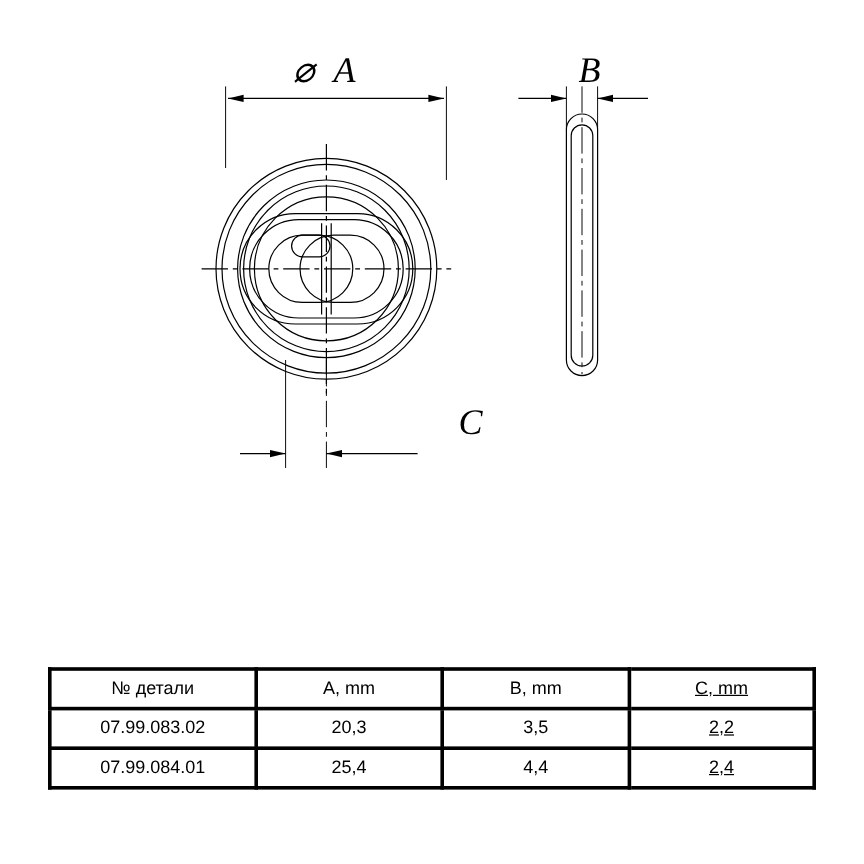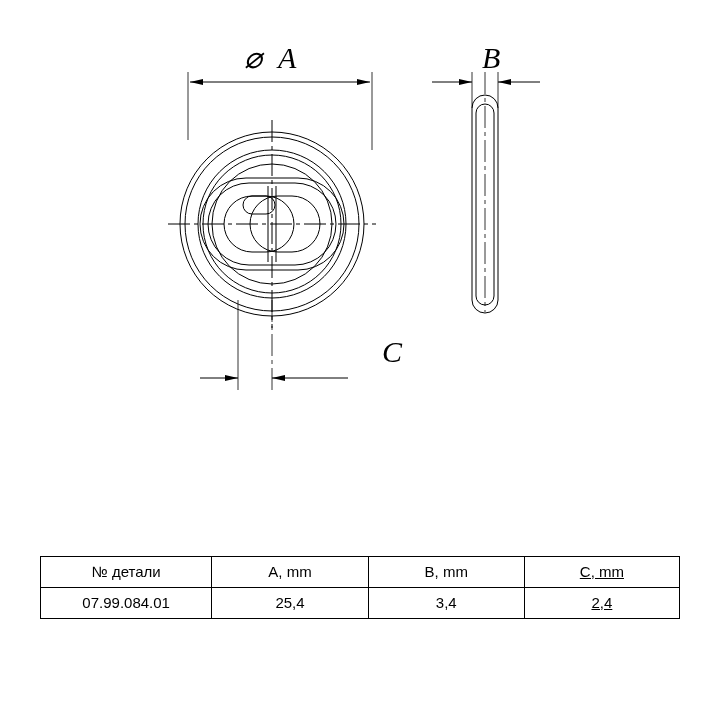--- a/index.html
+++ b/index.html
@@ -37,21 +37,21 @@
   #spec-table {
     position: absolute;
     left: 40px;
     top: 556px;
     width: 640px;
     border-collapse: collapse;
     font-family: "Liberation Sans", sans-serif;
     font-size: 15px;
   }
   #spec-table th, #spec-table td {
-    border: 1px solid #000000;
+    border: 3px solid #000000;
     text-align: center;
     padding: 4px 2px;
     font-weight: normal;
     height: 22px;
     line-height: 1.1;
   }
   #spec-table th:nth-child(1), #spec-table td:nth-child(1) { width: 170px; }
   #spec-table th:nth-child(2), #spec-table td:nth-child(2) { width: 157px; }
   #spec-table th:nth-child(3), #spec-table td:nth-child(3) { width: 157px; }
   #spec-table th:nth-child(4), #spec-table td:nth-child(4) { width: 156px; text-decoration: underline; }
@@ -136,21 +136,27 @@
     <thead>
       <tr>
         <th>№ детали</th>
         <th>A, mm</th>
         <th>B, mm</th>
         <th>C, mm</th>
       </tr>
     </thead>
     <tbody>
       <tr>
+        <td>07.99.083.02</td>
+        <td>20,3</td>
+        <td>3,5</td>
+        <td>2,2</td>
+      </tr>
+      <tr>
         <td>07.99.084.01</td>
         <td>25,4</td>
-        <td>3,4</td>
+        <td>4,4</td>
         <td>2,4</td>
       </tr>
     </tbody>
   </table>
 
 </div>
 
 </body></html>

